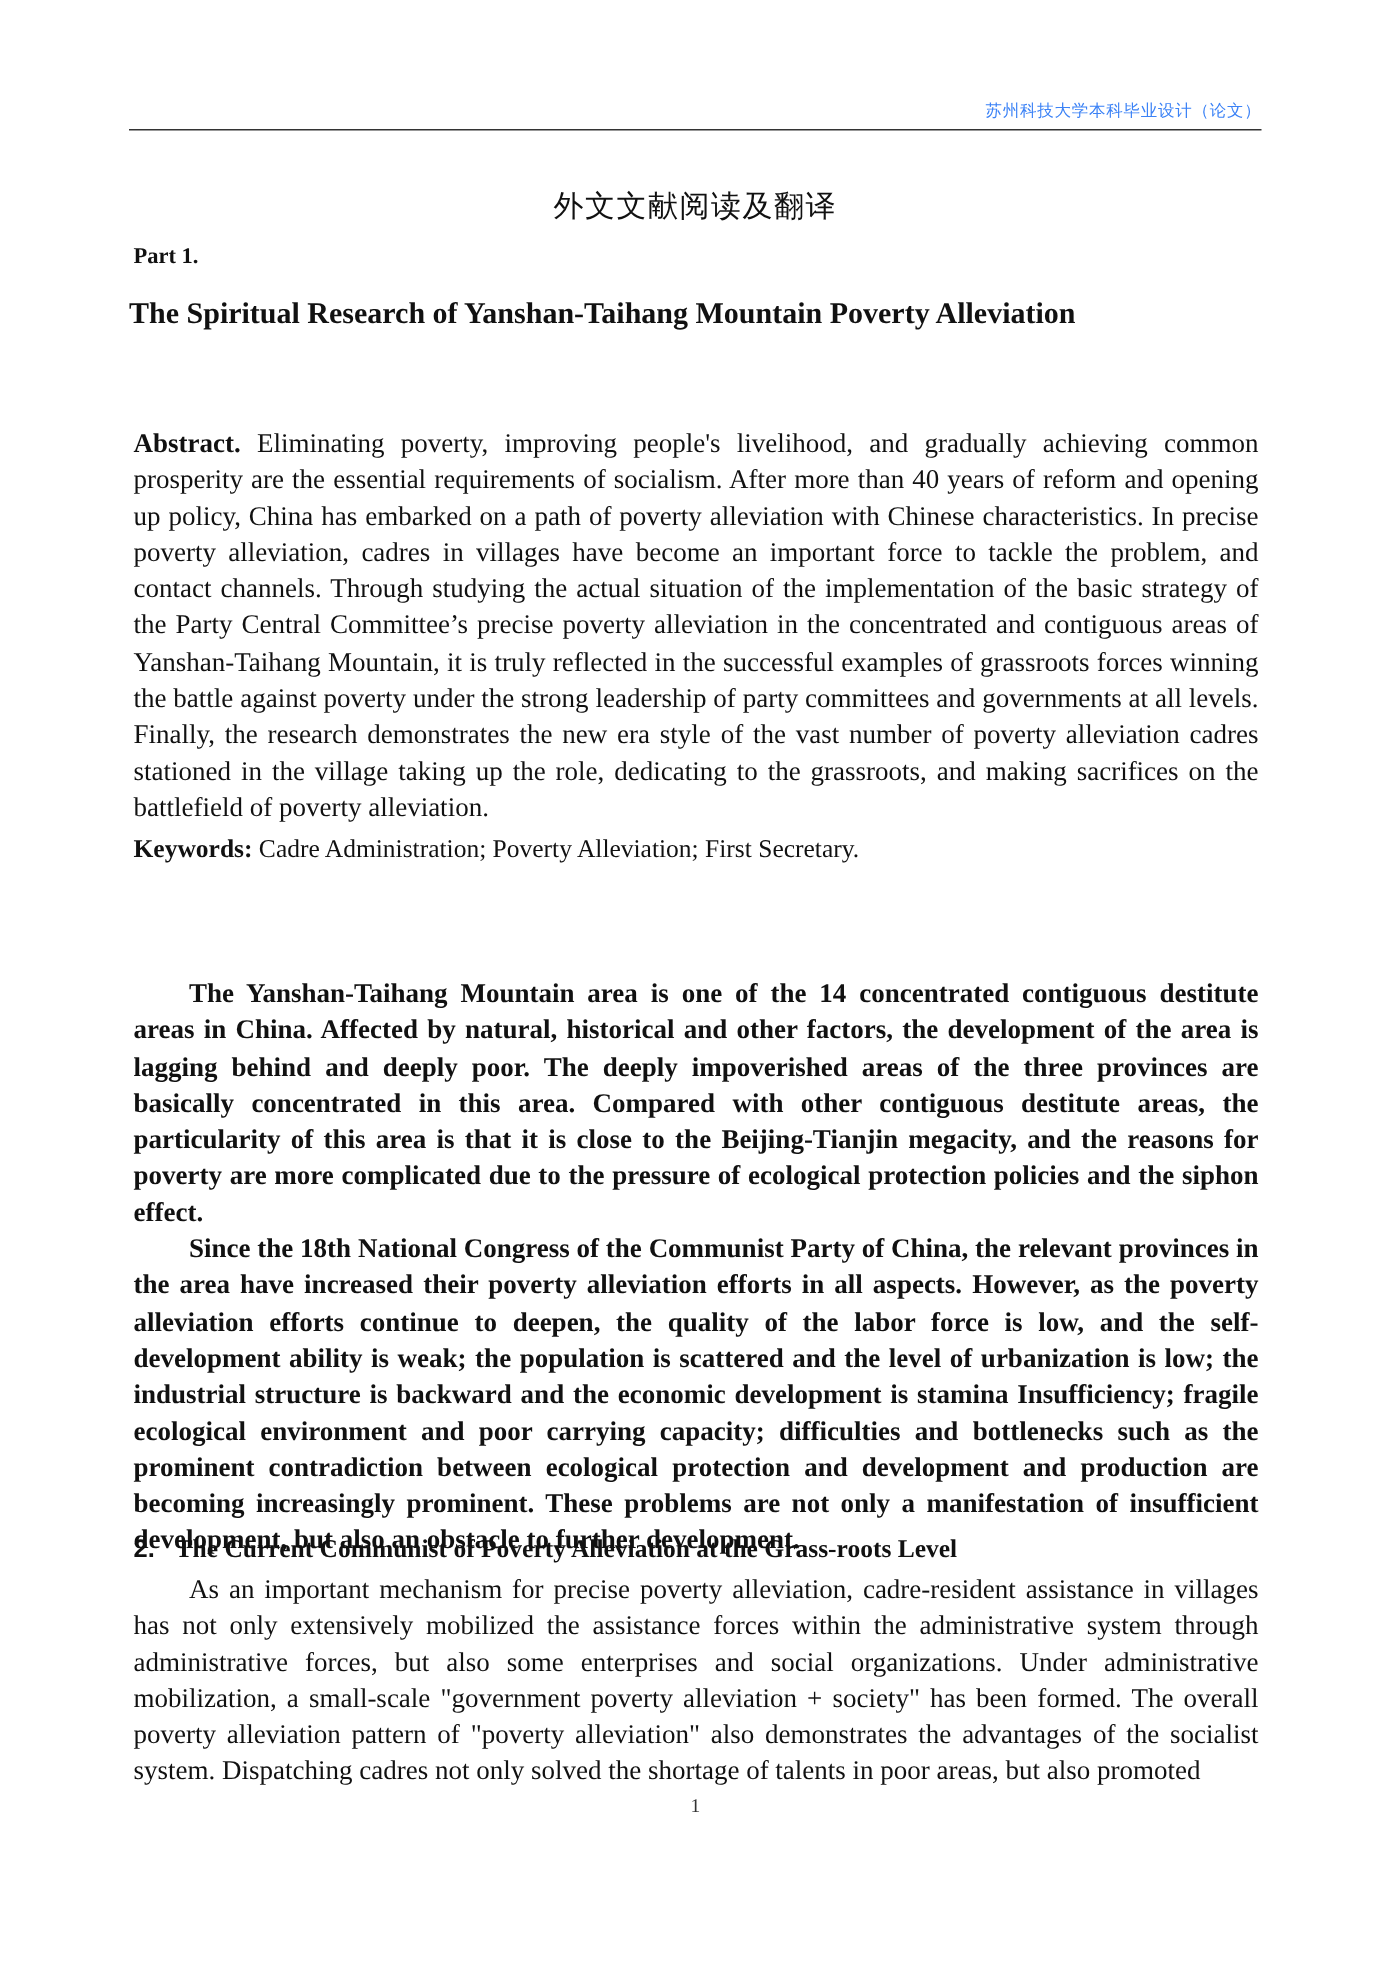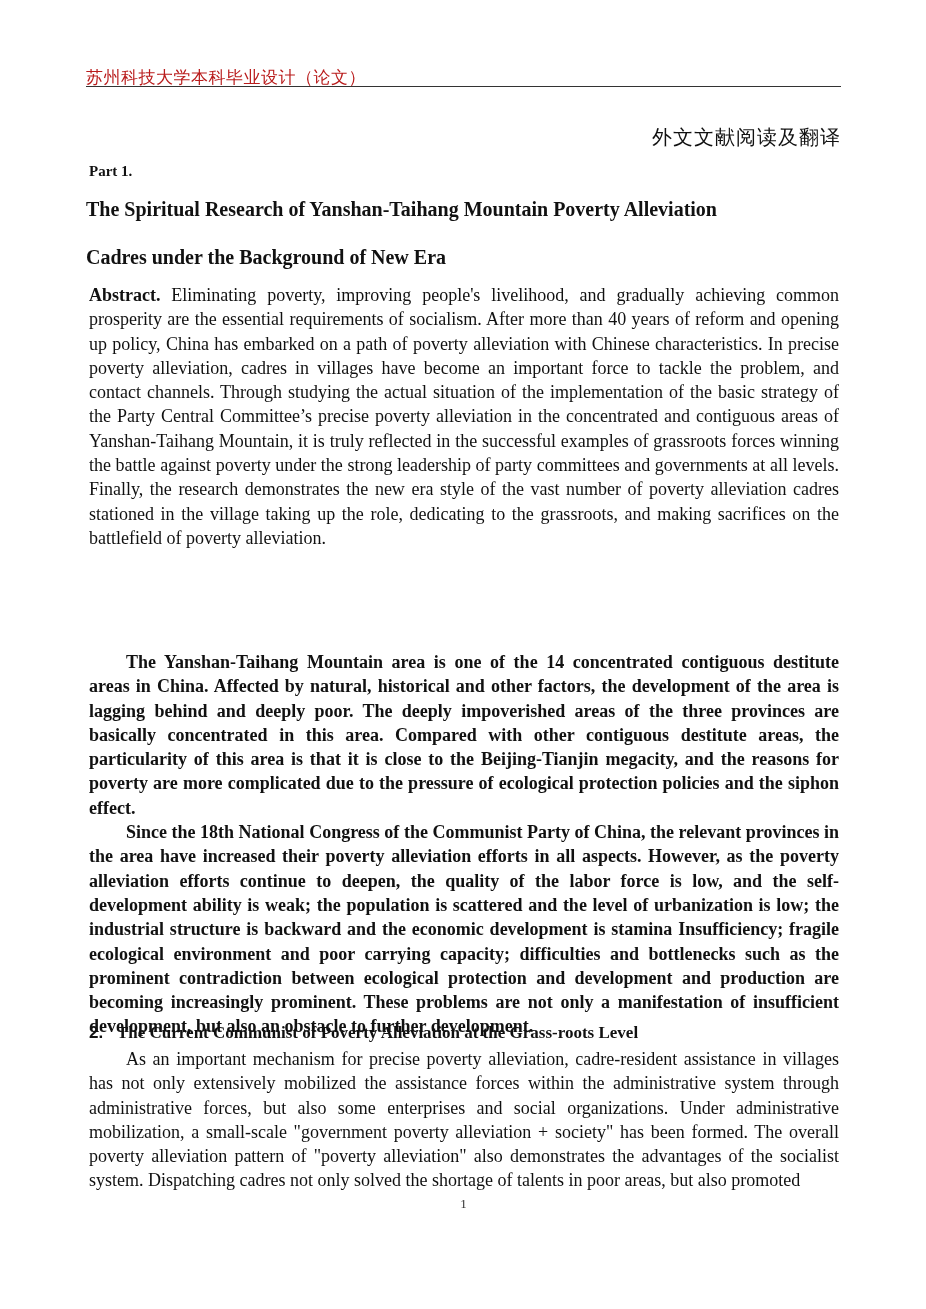--- a/index.html
+++ b/index.html
@@ -1,23 +1,23 @@
 <!DOCTYPE html>
 <html><head>
 <meta charset="utf-8">
 <style>
   html, body { margin: 0; padding: 0; background: #ffffff; }
   body { width: 926px; height: 1309px; position: relative; overflow: hidden;
          font-family: "Liberation Serif", serif; color: #111; }
   .page { position: absolute; left: 0; top: 0; width: 926px; height: 1309px; }
   .running-header { position: absolute; left: 86px; width: 755px; top: 66px;
-         text-align: left; font-family: "DejaVu Sans", sans-serif; font-size: 17px; color: #b91c1c; letter-spacing: 0.5px; }
+         text-align: right; font-family: "DejaVu Sans", sans-serif; font-size: 11px; color: #3b82f6; letter-spacing: 0.5px; }
   .header-rule { position: absolute; left: 86px; width: 755px; top: 86px; height: 0;
          border-top: 1.5px solid #333; }
-  .cn-title { position: absolute; left: 86px; width: 755px; top: 124px; text-align: right;
+  .cn-title { position: absolute; left: 86px; width: 755px; top: 124px; text-align: center;
          font-family: "DejaVu Sans", sans-serif; font-size: 20px; color: #111; letter-spacing: 1px; }
   .part-label { position: absolute; left: 89px; top: 163px; font-weight: bold; font-size: 15px; }
   .paper-title { position: absolute; left: 86px; width: 755px; text-align: left;
          font-weight: bold; font-size: 20px; }
   .t1 { top: 198px; }
   .t2 { top: 246px; }
   .body-block { position: absolute; left: 89px; width: 750px; font-size: 18px; line-height: 24.3px;
          text-align: justify; }
   .abstract { top: 283px; }
   .keywords { position: absolute; left: 89px; top: 556px; font-size: 17px; }
@@ -38,27 +38,30 @@
 <div class="page">
 
   <div class="running-header">苏州科技大学本科毕业设计（论文）</div>
   <div class="header-rule"></div>
 
   <div class="cn-title">外文文献阅读及翻译</div>
 
   <div class="part-label">Part 1.</div>
 
   <div class="paper-title t1">The Spiritual Research of Yanshan-Taihang Mountain Poverty Alleviation</div>
-  <div class="paper-title t2">Cadres under the Background of New Era</div>
 
   <div class="body-block abstract">
     <b class="lead">Abstract.</b>
     <span>Eliminating poverty, improving people's livelihood, and gradually achieving common prosperity are the essential requirements of socialism. After more than 40 years of reform and opening up policy, China has embarked on a path of poverty alleviation with Chinese characteristics. In precise poverty alleviation, cadres in villages have become an important force to tackle the problem, and contact channels. Through studying the actual situation of the implementation of the basic strategy of the Party Central Committee’s precise poverty alleviation in the concentrated and contiguous areas of Yanshan-Taihang Mountain, it is truly reflected in the successful examples of grassroots forces winning the battle against poverty under the strong leadership of party committees and governments at all levels. Finally, the research demonstrates the new era style of the vast number of poverty alleviation cadres stationed in the village taking up the role, dedicating to the grassroots, and making sacrifices on the battlefield of poverty alleviation.</span>
   </div>
 
+  <div class="keywords">
+    <b class="lead">Keywords:</b>
+    <span>Cadre Administration; Poverty Alleviation; First Secretary.</span>
+  </div>
 
   <div class="body-block s1">
     <p class="p">The Yanshan-Taihang Mountain area is one of the 14 concentrated contiguous destitute areas in China. Affected by natural, historical and other factors, the development of the area is lagging behind and deeply poor. The deeply impoverished areas of the three provinces are basically concentrated in this area. Compared with other contiguous destitute areas, the particularity of this area is that it is close to the Beijing-Tianjin megacity, and the reasons for poverty are more complicated due to the pressure of ecological protection policies and the siphon effect.</p>
     <p class="p">Since the 18th National Congress of the Communist Party of China, the relevant provinces in the area have increased their poverty alleviation efforts in all aspects. However, as the poverty alleviation efforts continue to deepen, the quality of the labor force is low, and the self-development ability is weak; the population is scattered and the level of urbanization is low; the industrial structure is backward and the economic development is stamina Insufficiency; fragile ecological environment and poor carrying capacity; difficulties and bottlenecks such as the prominent contradiction between ecological protection and development and production are becoming increasingly prominent. These problems are not only a manifestation of insufficient development, but also an obstacle to further development.</p>
   </div>
 
   <div class="sec-heading s2h">
     <span class="sec-num">2.</span><span>The Current Communist of Poverty Alleviation at the Grass-roots Level</span>
   </div>
   <div class="body-block s2">

